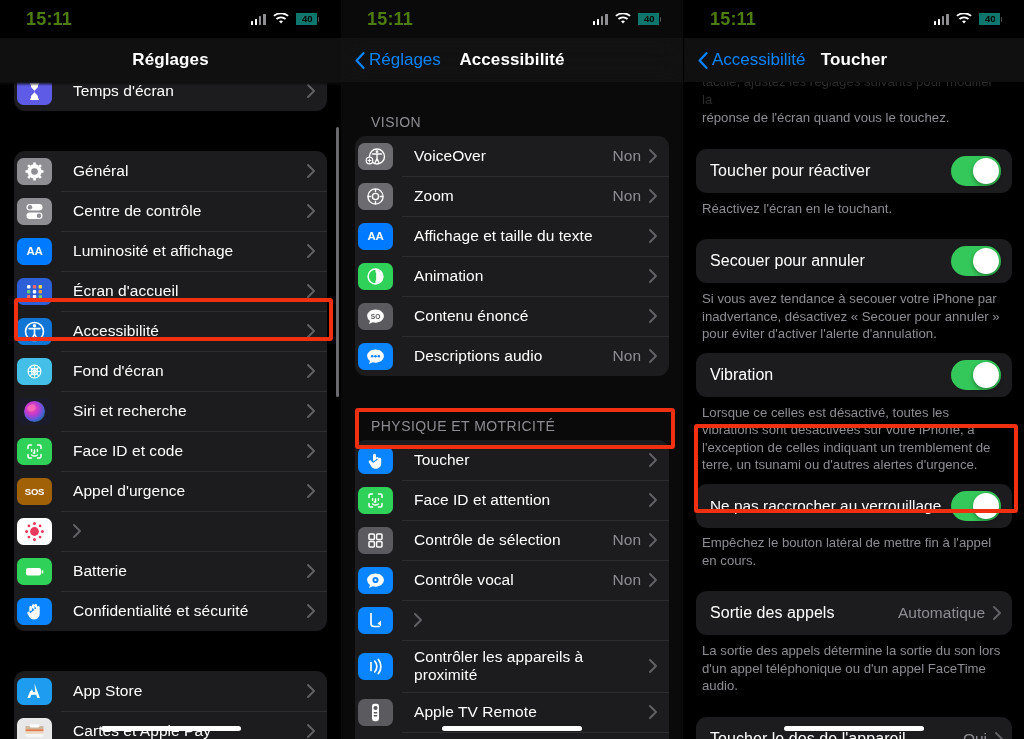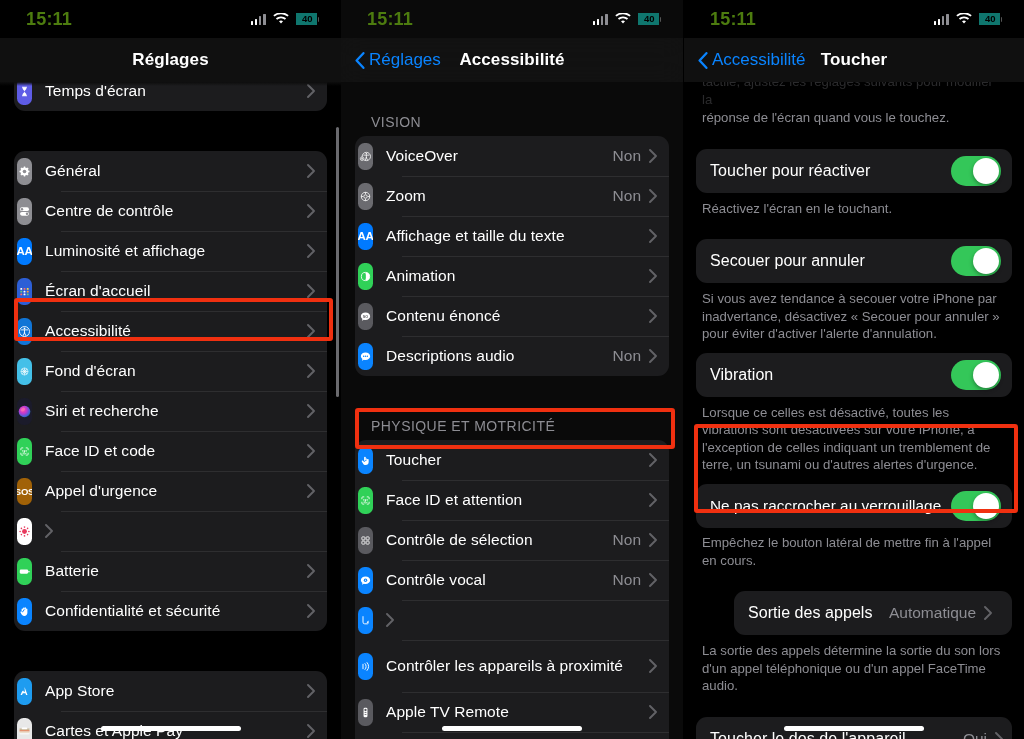--- a/index.html
+++ b/index.html
@@ -65,23 +65,23 @@
     background:#1c1c1e; border-radius:11px; overflow:hidden; margin-bottom: 10px;
   }
   .row {
     position:relative; display:flex; align-items:center;
     min-height:40px; padding: 0 12px 0 3px; color:#fff;
   }
   .row + .row::before {
     content:""; position:absolute; left:47px; right:0; top:0; height:1px; background:#2e2e30;
   }
   .ic {
-    width:15px; height:27px; border-radius:6.5px; flex:0 0 auto;
+    width:35px; height:27px; border-radius:6.5px; flex:0 0 auto;
     display:flex; align-items:center; justify-content:center;
-    margin-right:13px; overflow:hidden; position:relative;
+    margin-right:21px; overflow:hidden; position:relative;
   }
   .ic svg, .ic span { display:block; }
   .label { font-size:15.5px; color:#fff; flex:1 1 auto; line-height:1.18; letter-spacing:.05px; }
   .label.two { font-size:15.5px; }
   .value { font-size:15.5px; color:#8d8d93; margin-right:8px; white-space:nowrap; }
   .chev { width:8px; height:14px; flex:0 0 auto; opacity:.62; }
 
   .sect-hdr {
     color:#8d8d93; font-size:14px; letter-spacing:.45px;
     padding: 2px 0 6px 16px; text-transform:uppercase;
@@ -766,21 +766,21 @@
         <div class="toggle-row">
           <div class="toggle-label" style="font-size:15.3px;">Ne pas raccrocher au verrouillage</div>
           <div class="switch">
               <div class="knob"></div>
             </div>
         </div>
         <div class="footnote tight">Empêchez le bouton latéral de mettre fin à l'appel en cours.</div>
 
         <div class="spacer-22"></div>
 
-        <div class="toggle-row" style="padding-right:20px;margin-left:38px;">
+        <div class="toggle-row" style="padding-right:11px;">
           <div class="toggle-label">Sortie des appels</div>
           <div style="display:flex;align-items:center;">
             <div class="value">Automatique</div>
             <svg class="chev" viewBox="0 0 8 14">
                 <path d="M1 1l6 6-6 6" stroke="#8d8d93" stroke-width="1.9" fill="none" stroke-linecap="round" stroke-linejoin="round"></path>
               </svg>
           </div>
         </div>
         <div class="footnote">La sortie des appels détermine la sortie du son lors d'un appel téléphonique ou d'un appel FaceTime audio.</div>
 

